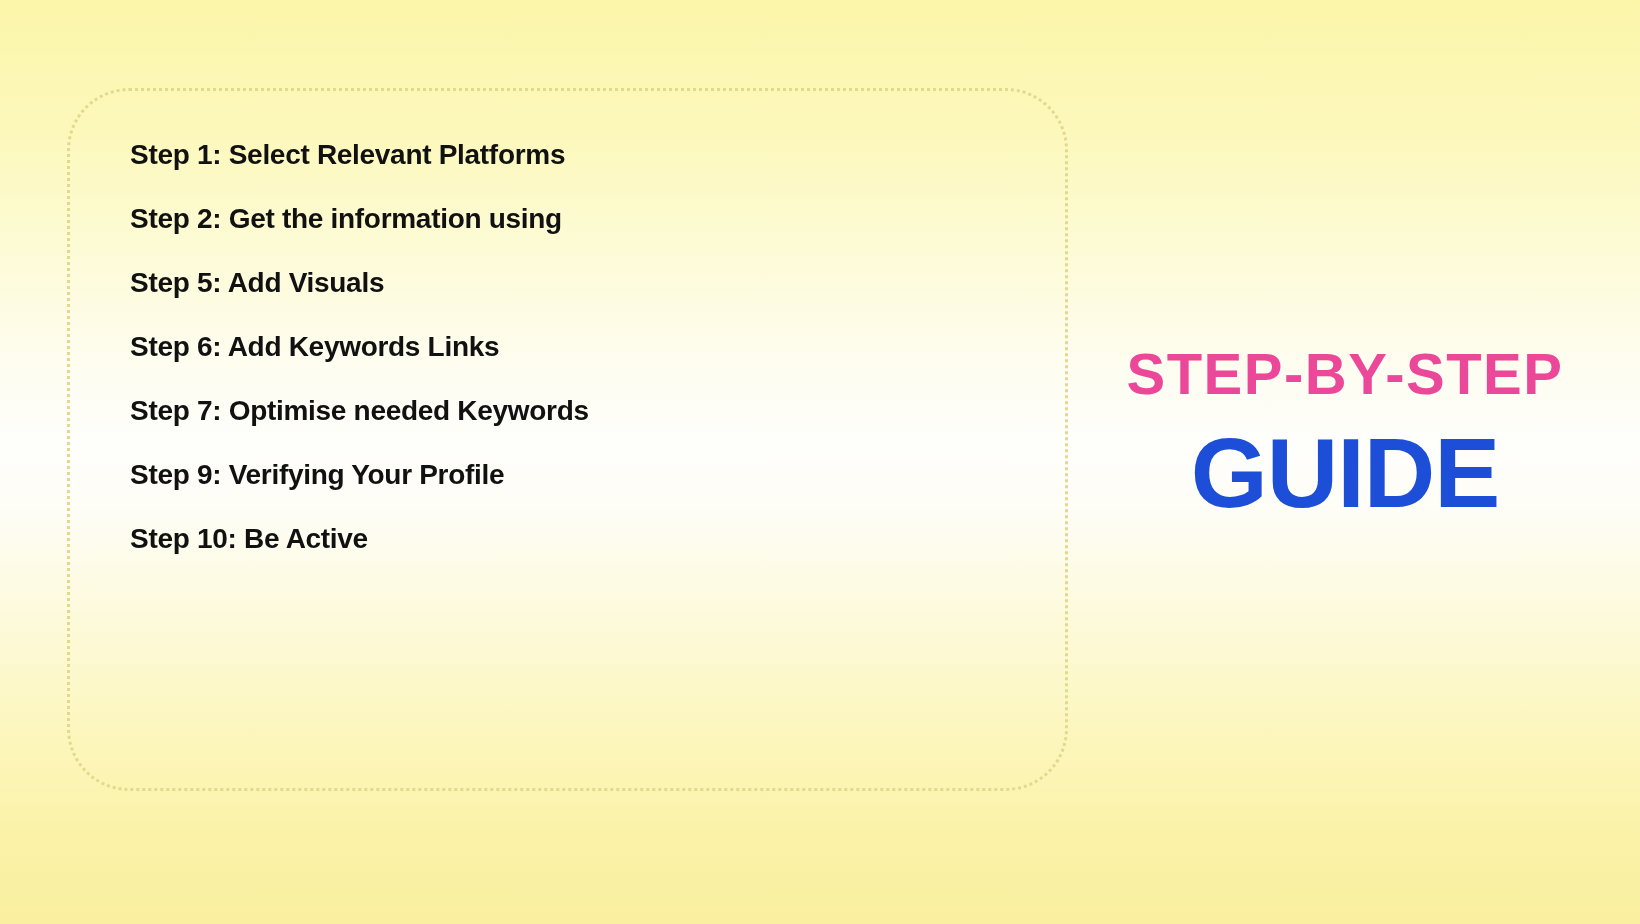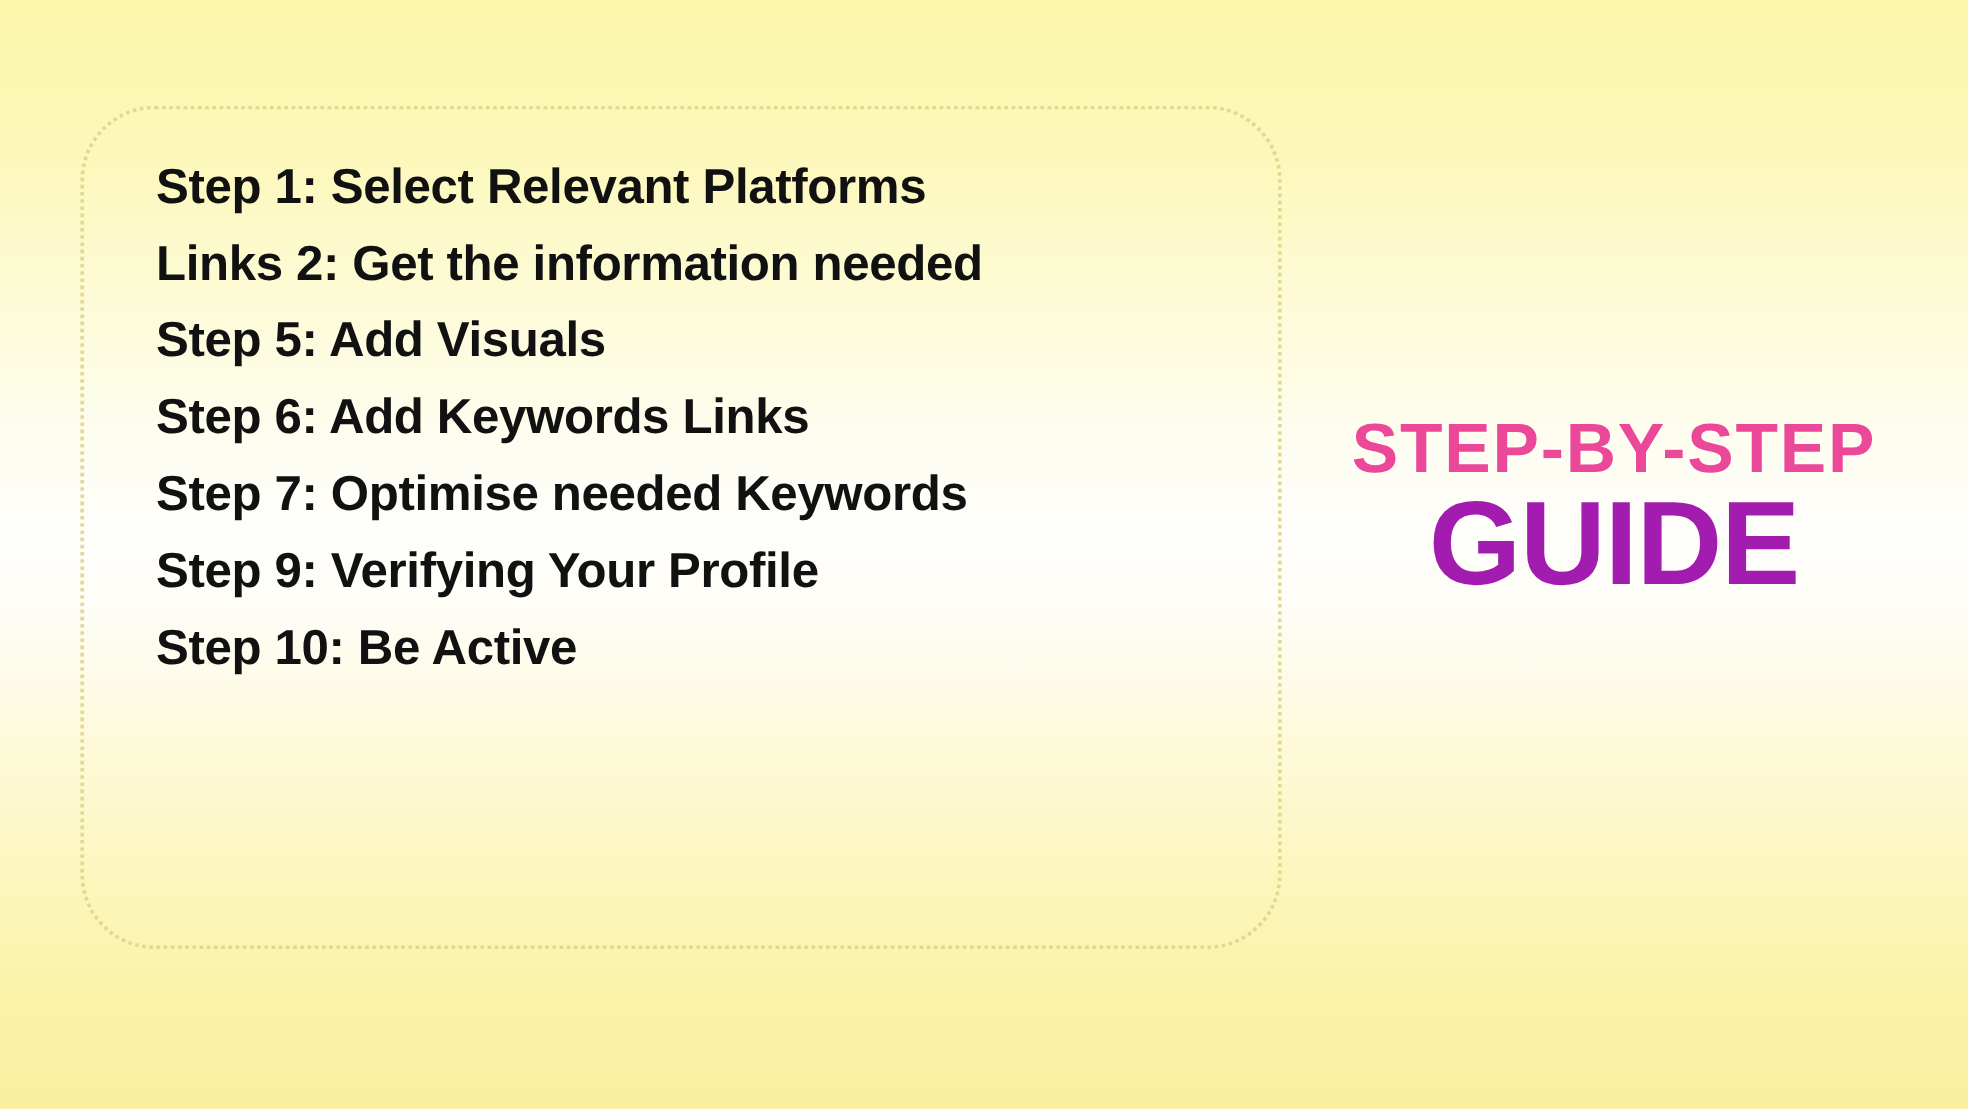--- a/index.html
+++ b/index.html
@@ -36,21 +36,21 @@
     left:67px;
     top:88px;
     width:1001px;
     height:703px;
     border:3px dotted #e2d98f;
     border-radius:62px;
     padding:32px 0 0 60px;
   }
 
   .step-line {
-    font-size:41px;
+    font-size:28px;
     font-weight:bold;
     line-height:64px;
     color:#111111;
     letter-spacing:-0.3px;
     white-space:nowrap;
   }
 
   
   #guide-title-block {
     position:absolute;
@@ -65,30 +65,31 @@
     font-weight:bold;
     letter-spacing:1.5px;
     color:#ec4899;
     line-height:1;
   }
 
   #guide-heading {
     font-size:99px;
     font-weight:bold;
     letter-spacing:-1px;
-    color:#a21caf;
+    color:#1d4ed8;
     line-height:1;
+    margin-top:20px;
   }
 </style>
 </head>
 <body>
 
 <div id="steps-panel">
   <div class="step-line">Step 1: Select Relevant Platforms</div>
-  <div class="step-line">Links 2: Get the information needed</div>
+  <div class="step-line">Step 2: Get the information using</div>
   <div class="step-line">Step 5: Add Visuals</div>
   <div class="step-line">Step 6: Add Keywords Links</div>
   <div class="step-line">Step 7: Optimise needed Keywords</div>
   <div class="step-line">Step 9: Verifying Your Profile</div>
   <div class="step-line">Step 10: Be Active</div>
 </div>
 
 <div id="guide-title-block">
   <div id="guide-eyebrow">STEP-BY-STEP</div>
   <div id="guide-heading">GUIDE</div>

